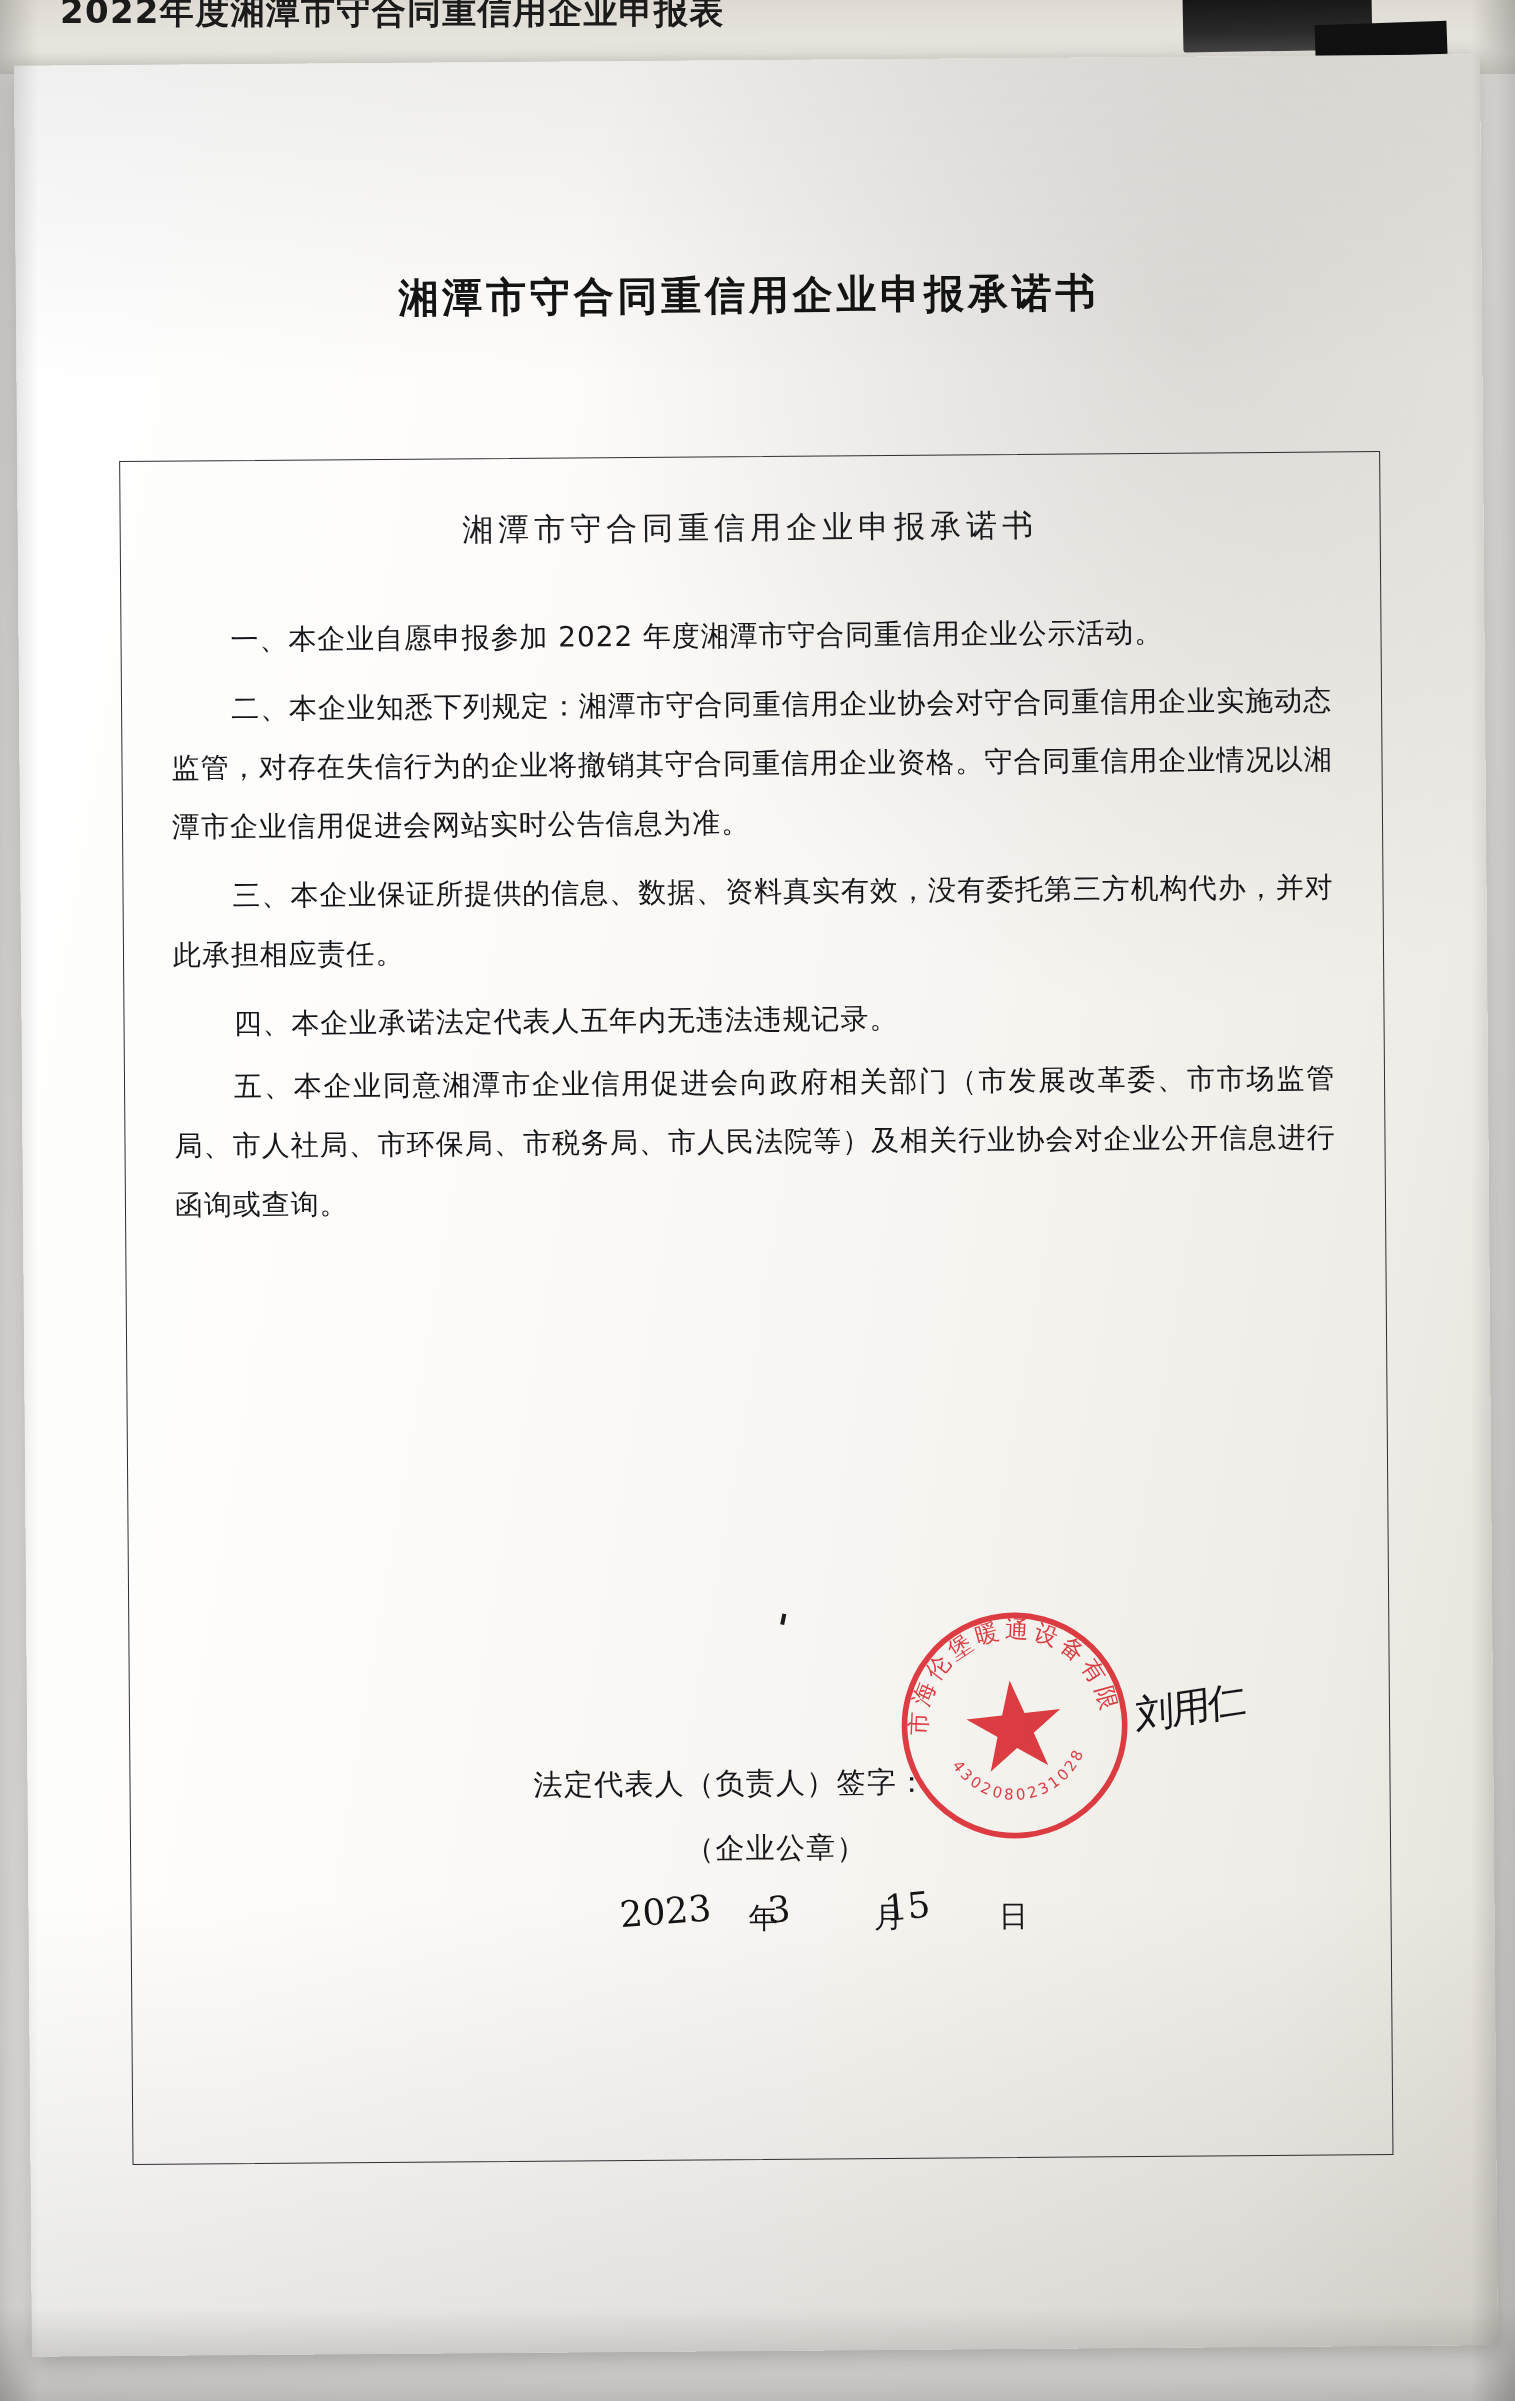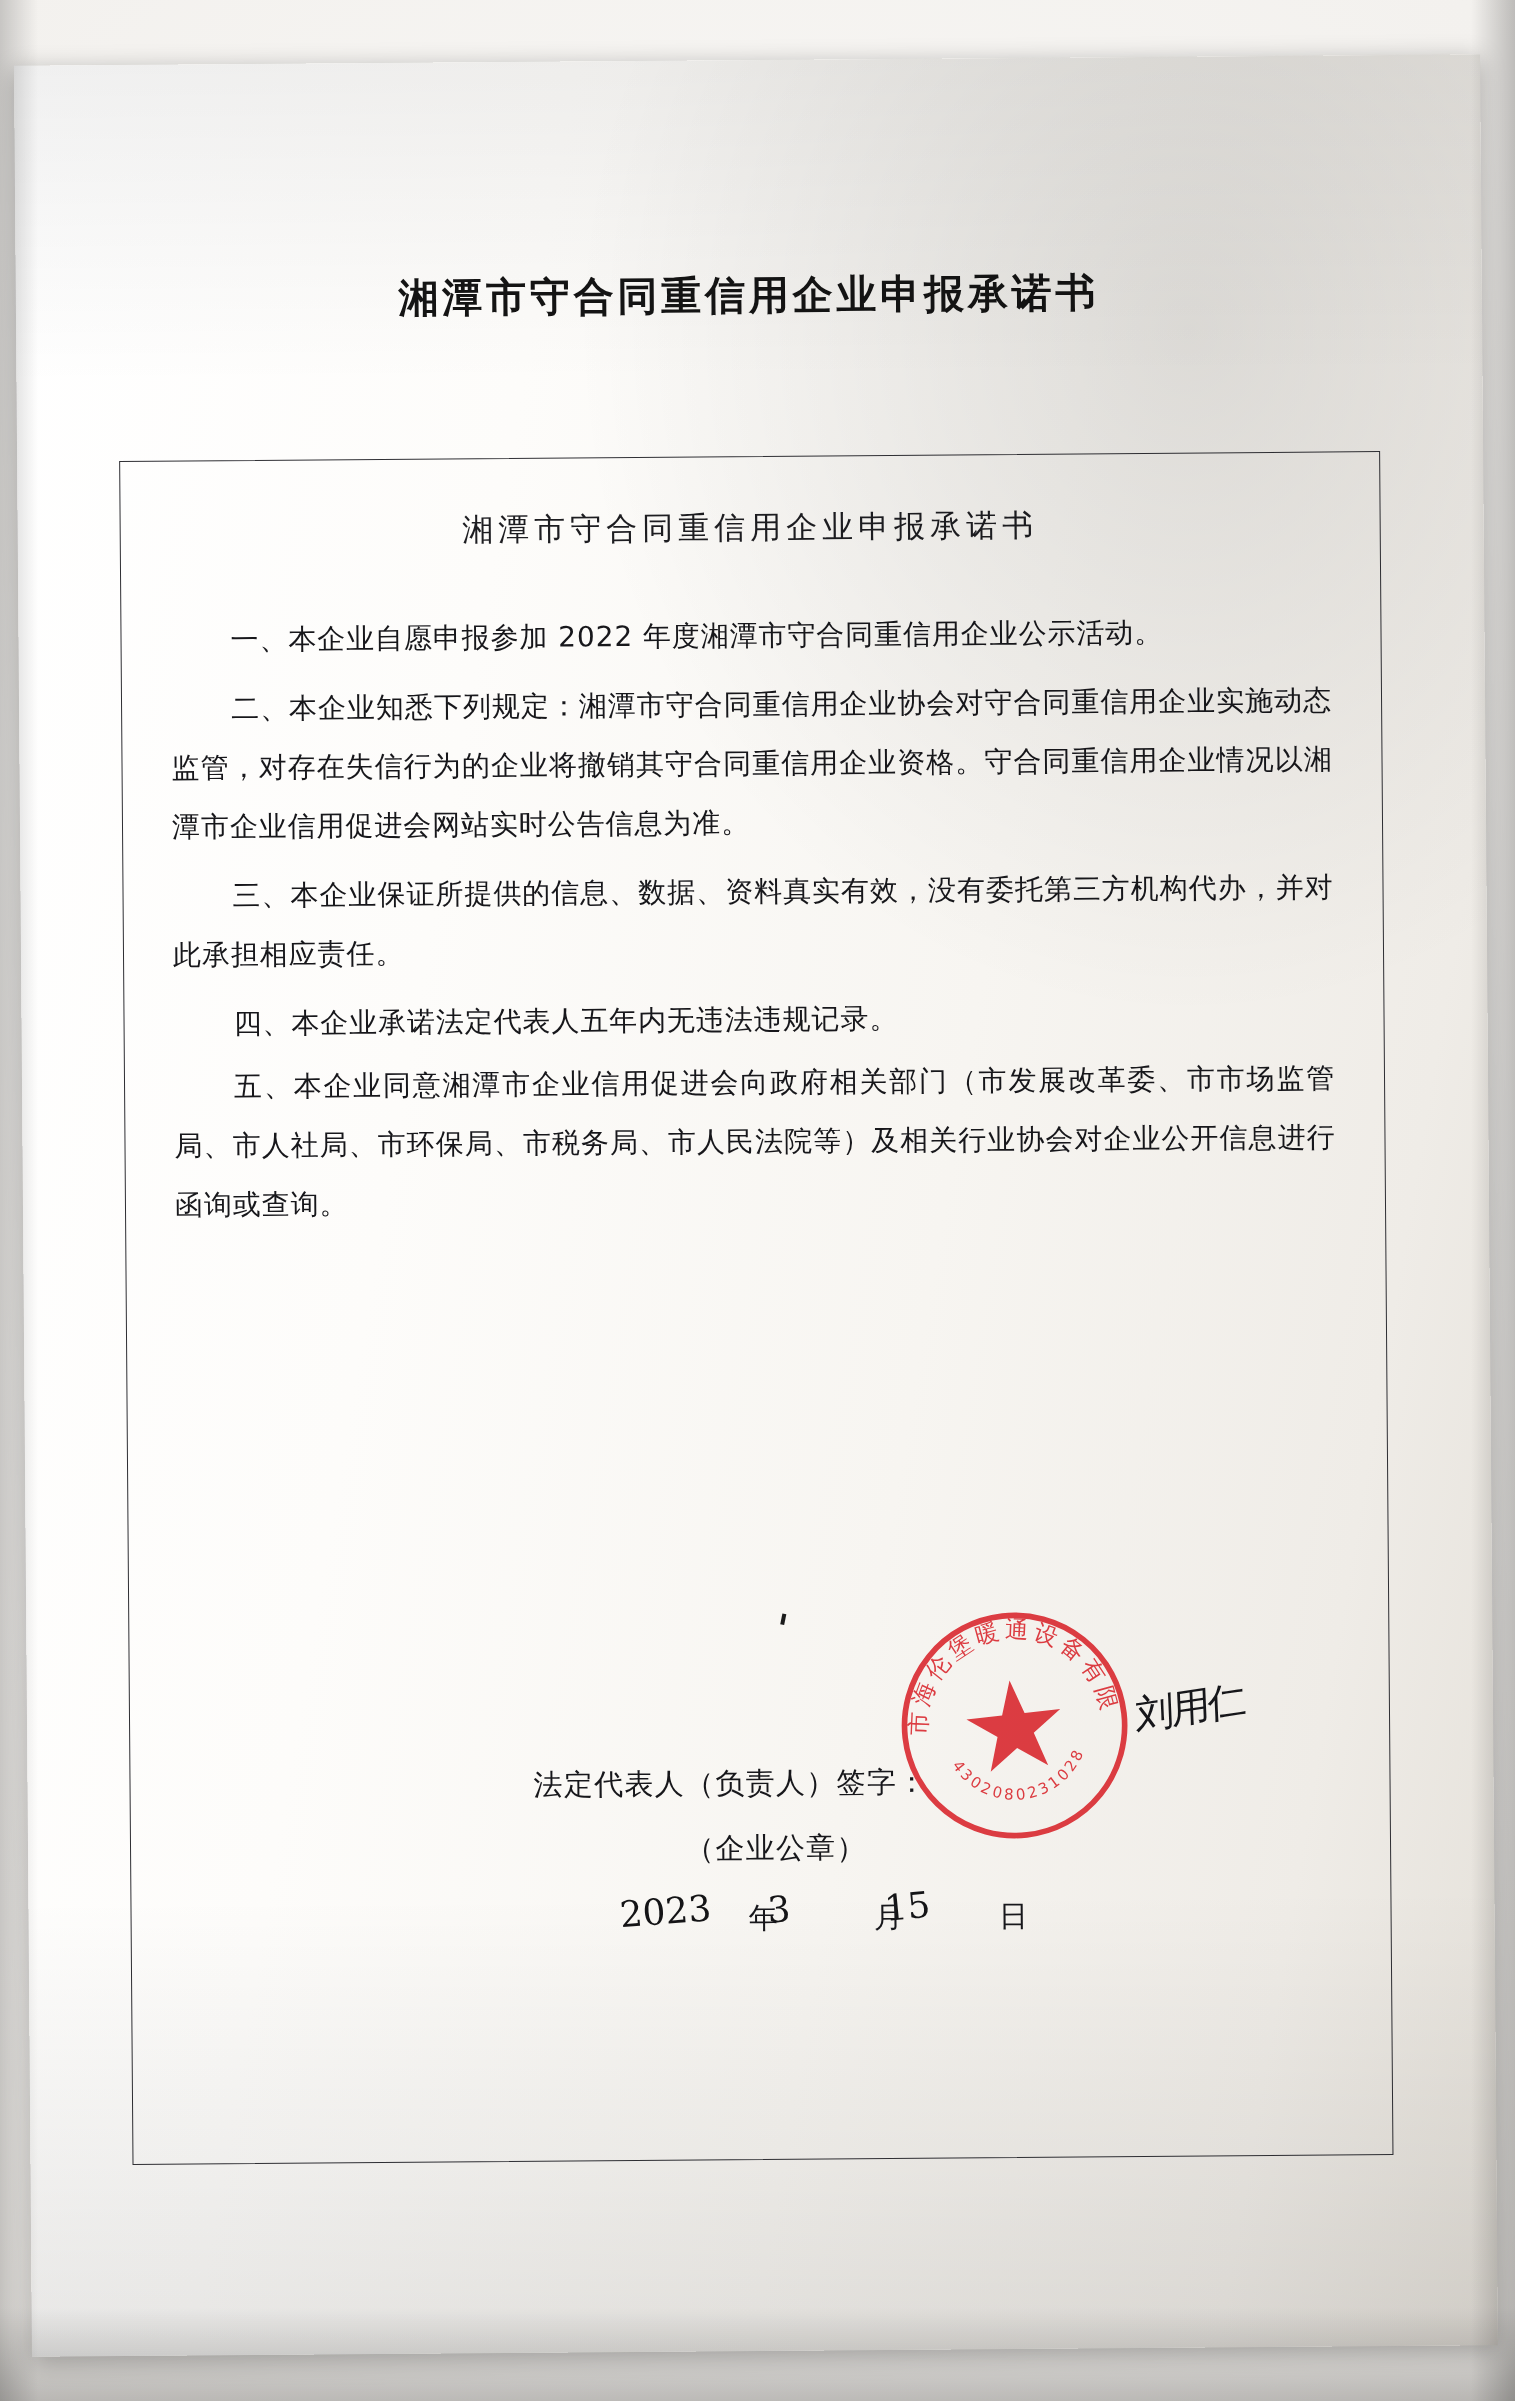--- a/index.html
+++ b/index.html
@@ -241,20 +241,25 @@
     width: 38px; height: 2401px;
     background: linear-gradient(90deg, rgba(0,0,0,0.18), rgba(0,0,0,0));
     pointer-events: none;
   }
 </style>
 </head>
 <body>
 
 <div id="photo">
 
+  <div id="top-strip">
+    <div id="top-title">2022年度湘潭市守合同重信用企业申报表</div>
+    <div id="top-clip"></div>
+    <div id="top-clip2"></div>
+  </div>
 
   <div id="sheet">
 
     <div id="doc-title">湘潭市守合同重信用企业申报承诺书</div>
 
     <div id="box">
 
       <div id="inner-title">湘潭市守合同重信用企业申报承诺书</div>
 
       <div id="para-wrap">

